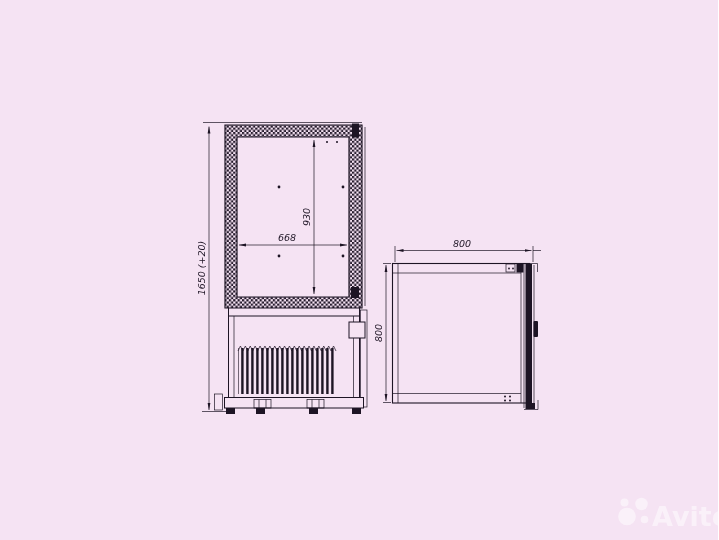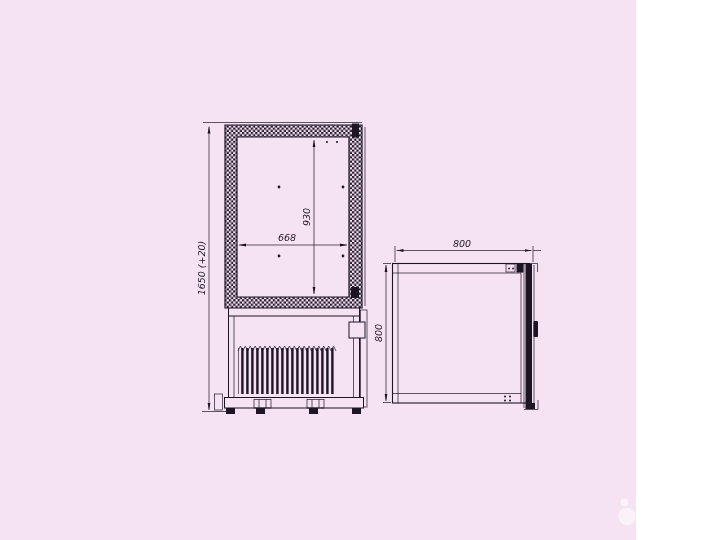--- a/index.html
+++ b/index.html
@@ -1,17 +1,17 @@
 <!DOCTYPE html>
 <html><head>
 <meta charset="utf-8">
 <style>
   html,body{margin:0;padding:0;}
   body{font-family:"DejaVu Sans",sans-serif;}
-  .stage{position:relative;width:636px;height:540px;background:#f5e3f3;overflow:hidden;}
+  .stage{position:relative;width:718px;height:540px;background:#f5e3f3;overflow:hidden;}
   svg{display:block;}
   .ink{stroke:#1d1424;fill:none;stroke-width:1;}
   .ink-thin{stroke:#1d1424;fill:none;stroke-width:0.7;}
   .fill-ink{fill:#1d1424;stroke:none;}
   .dim-text{font-family:"DejaVu Sans",sans-serif;font-style:italic;font-size:9.5px;fill:#1d1424;text-anchor:middle;}
   .wm-text{font-family:"DejaVu Sans",sans-serif;font-weight:bold;font-size:27px;fill:#ffffff;}
 </style>
 </head>
 <body>
 

